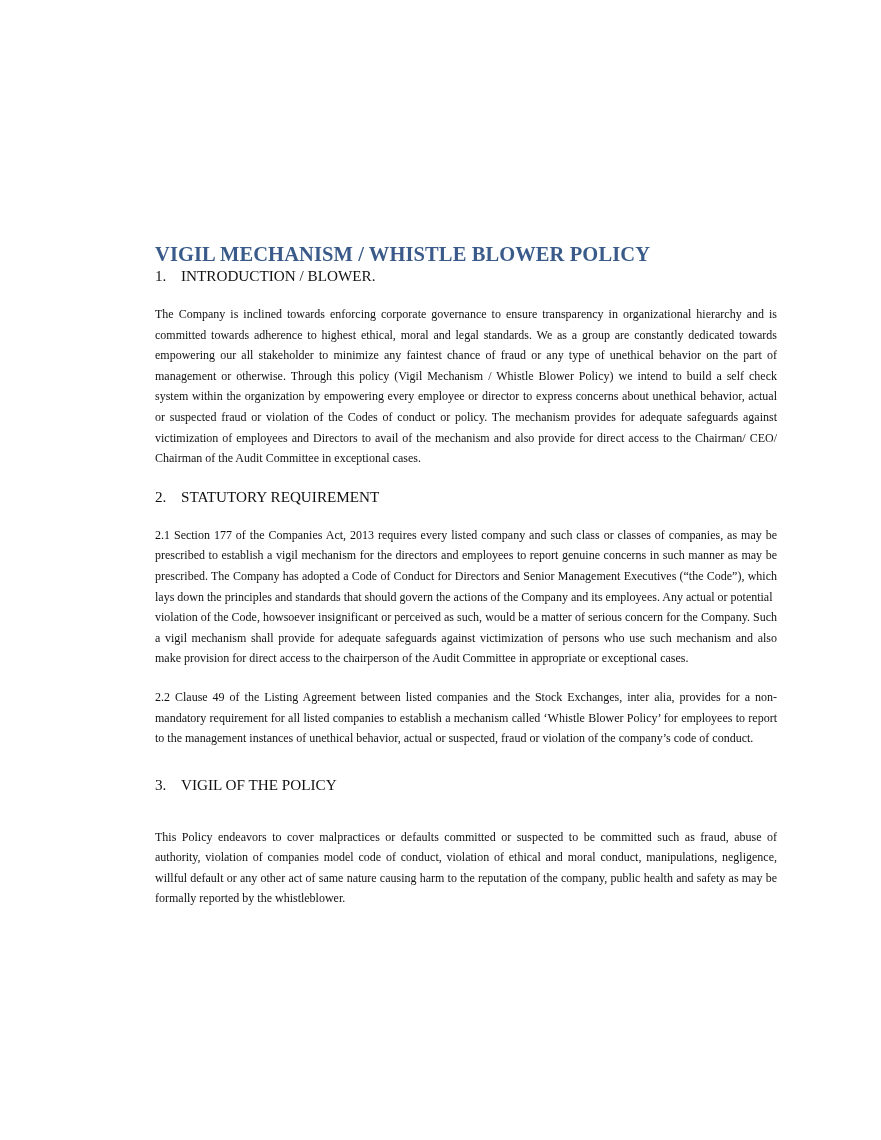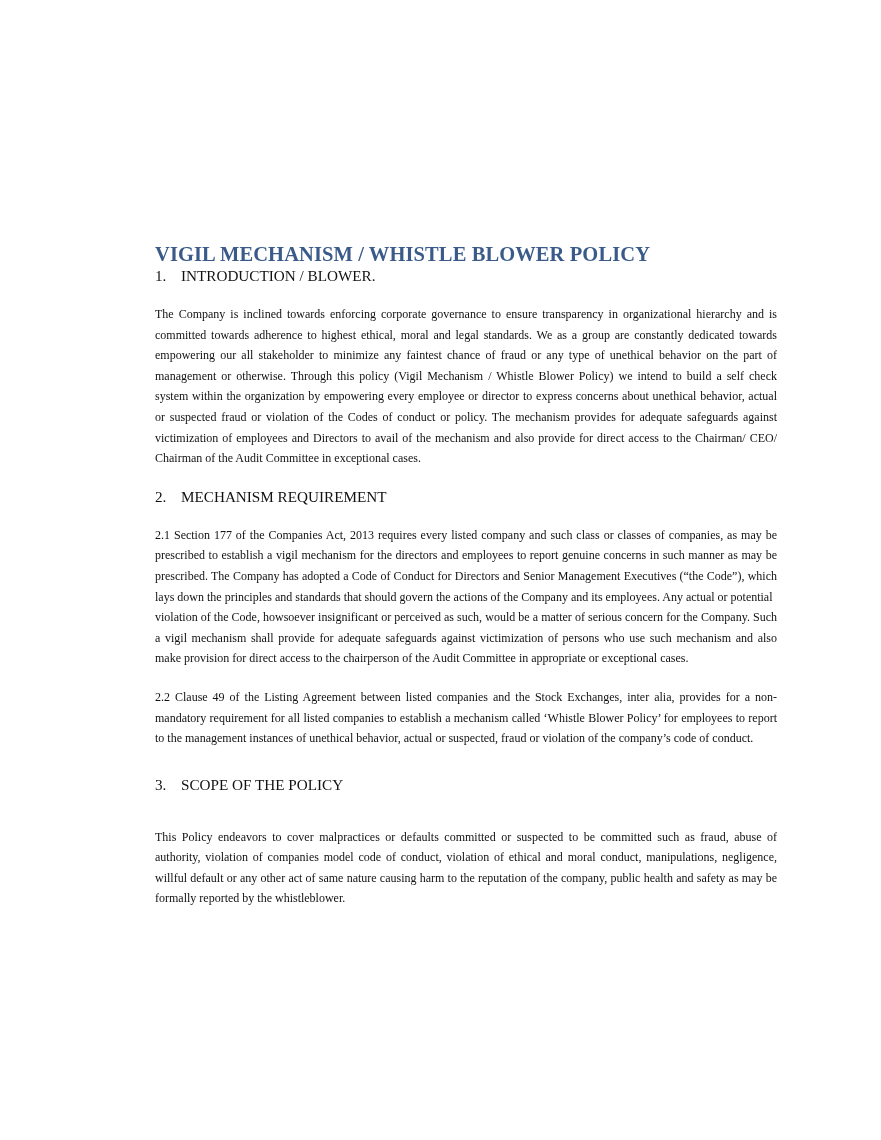--- a/index.html
+++ b/index.html
@@ -68,36 +68,36 @@
   </div>
 
   <div class="sp-h1"></div>
 
   <p class="body">The Company is inclined towards enforcing corporate governance to ensure transparency in organizational hierarchy and is committed towards adherence to highest ethical, moral and legal standards. We as a group are constantly dedicated towards empowering our all stakeholder to minimize any faintest chance of fraud or any type of unethical behavior on the part of management or otherwise. Through this policy (Vigil Mechanism / Whistle Blower Policy) we intend to build a self check system within the organization by empowering every employee or director to express concerns about unethical behavior, actual or suspected fraud or violation of the Codes of conduct or policy. The mechanism provides for adequate safeguards against victimization of employees and Directors to avail of the mechanism and also provide for direct access to the Chairman/ CEO/ Chairman of the Audit Committee in exceptional cases.</p>
 
   <div class="sp-h1"></div>
 
   <div class="section-heading">
     <span class="num">2.</span>
-    <span>MECHANISM REQUIREMENT</span>
+    <span>STATUTORY REQUIREMENT</span>
   </div>
 
   <div class="sp-h1"></div>
 
   <p class="body"><span class="b">2.1 Section 177 of the Companies Act, 2013</span><span> requires every listed company and such class or classes of companies, as may be prescribed to establish a vigil mechanism for the directors and employees to report genuine concerns in such manner as may be prescribed. The Company has adopted a Code of Conduct for Directors and Senior Management Executives (“the Code”), which lays down the principles and standards that should govern the actions of the Company and its employees. Any actual or potential</span></p>
   <p class="body">violation of the Code, howsoever insignificant or perceived as such, would be a matter of serious concern for the Company. Such a vigil mechanism shall provide for adequate safeguards against victimization of persons who use such mechanism and also make provision for direct access to the chairperson of the Audit Committee in appropriate or exceptional cases.</p>
 
   <div class="sp-h1"></div>
 
   <p class="body"><span class="b">2.2 Clause 49 of the Listing Agreement</span><span> between listed companies and the Stock Exchanges, inter alia, provides for a non-mandatory requirement for all listed companies to establish a mechanism called ‘Whistle Blower Policy’ for employees to report to the management instances of unethical behavior, actual or suspected, fraud or violation of the company’s code of conduct.</span></p>
 
   <div class="sp-s3"></div>
 
   <div class="section-heading">
     <span class="num">3.</span>
-    <span>SCOPE OF THE POLICY</span>
+    <span>VIGIL OF THE POLICY</span>
   </div>
 
   <div class="sp-s3b"></div>
 
   <p class="body">This Policy endeavors to cover malpractices or defaults committed or suspected to be committed such as fraud, abuse of authority, violation of companies model code of conduct, violation of ethical and moral conduct, manipulations, negligence, willful default or any other act of same nature causing harm to the reputation of the company, public health and safety as may be formally reported by the whistleblower.</p>
 
 </div>
 
 </body></html>

